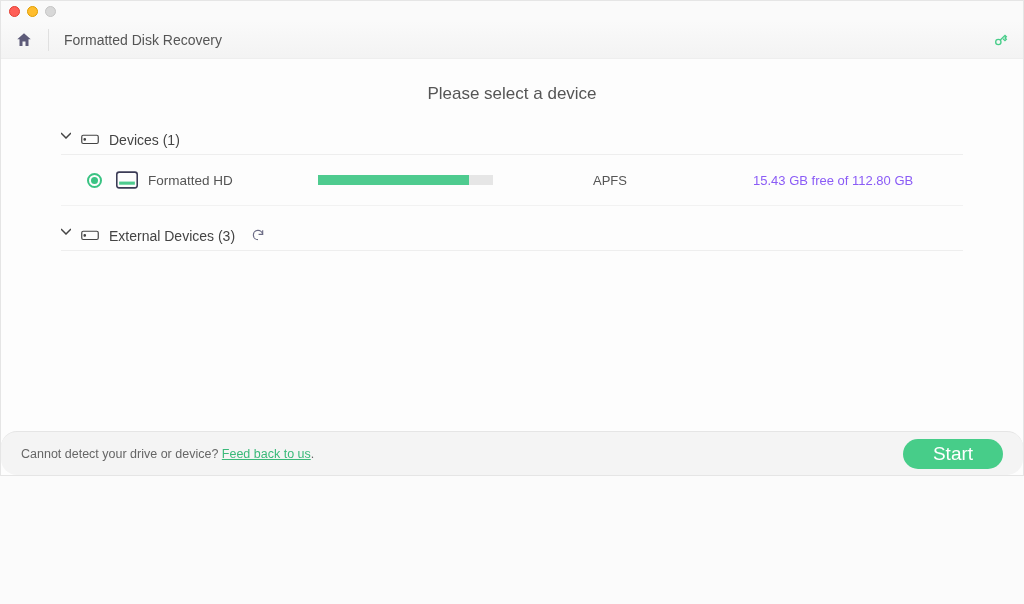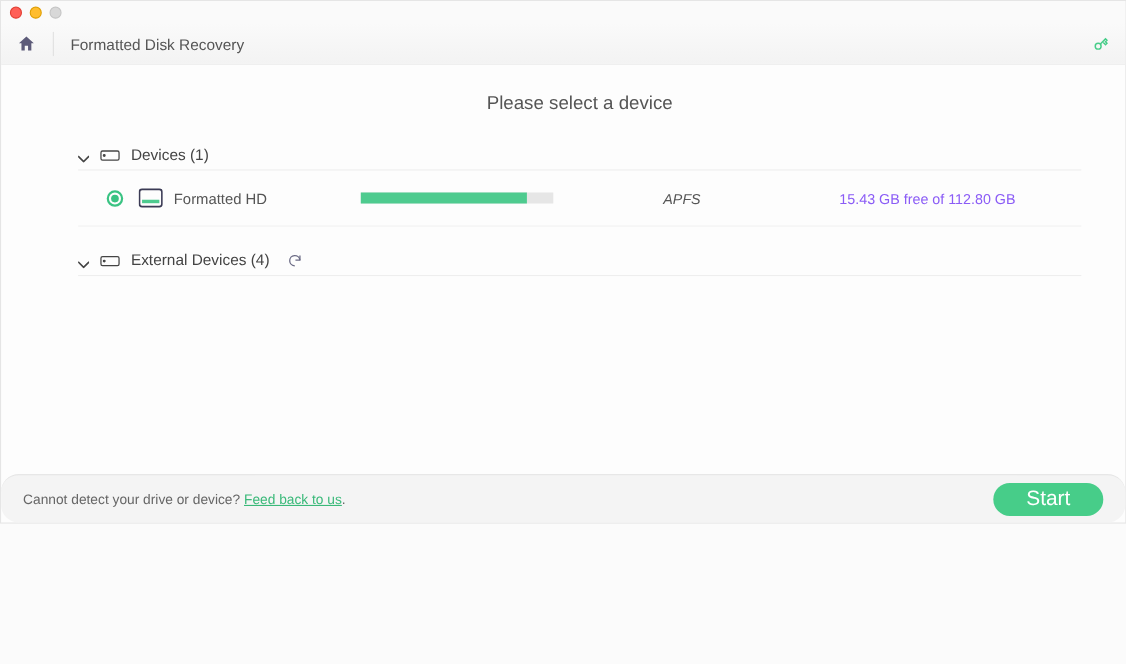--- a/index.html
+++ b/index.html
@@ -12,39 +12,39 @@
   .dot.yellow { background:#ffbd2e; border:1px solid #e09e00; }
   .dot.grey { background:#d8d8d8; border:1px solid #c5c5c5; }
   .header { height:38px; display:flex; align-items:center; padding:0 14px; border-bottom:1px solid #eee; background:linear-gradient(#fafafa,#f3f3f3); }
   .home-icon svg { width:18px; height:18px; display:block; }
   .vline { width:1px; height:22px; background:#e0e0e0; margin:0 15px; }
   .header-title { font-size:14px; color:#555; }
   .header-spacer { flex:1; }
   .key-icon svg { width:16px; height:16px; display:block; }
 
   .content { flex:1; padding:20px 0 0 0; overflow:auto; }
-  .content-inner { padding:0 40px;margin-left:30px; }
+  .content-inner { padding:0 60px; }
   .main-heading { text-align:center; font-size:17px; color:#555; font-weight:500; margin:5px 0 22px; }
 
   .group-header { display:flex; align-items:center; gap:10px; padding:6px 0; border-bottom:1px solid #eee; color:#444; font-size:14px; }
   .chevron { width:10px; display:flex; justify-content:center; }
   .chevron svg { width:10px; height:7px; }
   .drive-icon svg { width:18px; height:14px; display:block; }
   .refresh-icon svg { width:14px; height:14px; display:block; }
-  .group-row { display:flex; align-items:flex-end; }
+  .group-row { display:flex; align-items:flex-start; }
 
   .device-row { display:flex; align-items:center; padding:16px 0 16px 26px; border-bottom:1px solid #f2f2f2; }
   .radio { width:15px; height:15px; border:2px solid #3ac383; border-radius:50%; display:flex; align-items:center; justify-content:center; margin-right:14px; }
   .radio-inner { width:7px; height:7px; background:#3ac383; border-radius:50%; }
   .disk-icon { margin-right:10px; }
   .disk-icon svg { width:22px; height:18px; display:block; }
   .device-name { font-size:13.5px; color:#555; width:160px; }
   .progress { width:175px; height:10px; background:#e6e6e6; margin-left:10px; position:relative; }
   .progress-fill { position:absolute; left:0; top:0; bottom:0; background:#4ecb8f; }
-  .fs-col { width:150px; text-align:left; font-size:13px; color:#555; margin-left:100px;font-style:italic; }
+  .fs-col { width:150px; text-align:left; font-size:13px; color:#555; margin-left:100px; }
   .free-col { font-size:13px; color:#8b5cf6; margin-left:10px; }
 
   .footer { height:44px; background:#f4f4f4; border-top:1px solid #e5e5e5; display:flex; align-items:center; padding:0 20px;border-radius:16px; }
   .footer-text { font-size:12.5px; color:#666; }
   .footer-text a.link { color:#3ab979; text-decoration:underline; cursor:pointer; }
   .footer-spacer { flex:1; }
   .start-btn { background:#47cd89; color:#fff; border:none; border-radius:18px; width:100px; height:30px; font-size:19px; cursor:pointer; }
 
   .ext-group { margin-top:16px; }
 </style>
@@ -120,21 +120,21 @@
           <svg viewBox="0 0 10 7">
               <path d="M0 1l5 5 5-5" fill="none" stroke="#444" stroke-width="1.5"></path>
             </svg>
         </span>
         <span class="drive-icon">
           <svg viewBox="0 0 24 18" fill="none" stroke="#444" stroke-width="1.6">
               <rect x="1" y="4" width="22" height="11" rx="2"></rect>
               <circle cx="5" cy="9.5" r="1" fill="#444"></circle>
             </svg>
         </span>
-        <span>External Devices (4)</span>
+        <span>External Devices (3)</span>
         <span class="refresh-icon" style="margin-left:6px;">
           <svg viewBox="0 0 24 24" fill="none" stroke="#6b6b85" stroke-width="2">
               <path d="M20 11A8 8 0 1 0 12 20"></path>
               <path d="M20 4v7h-7"></path>
             </svg>
         </span>
       </div>
 
     </div>
   </div>

